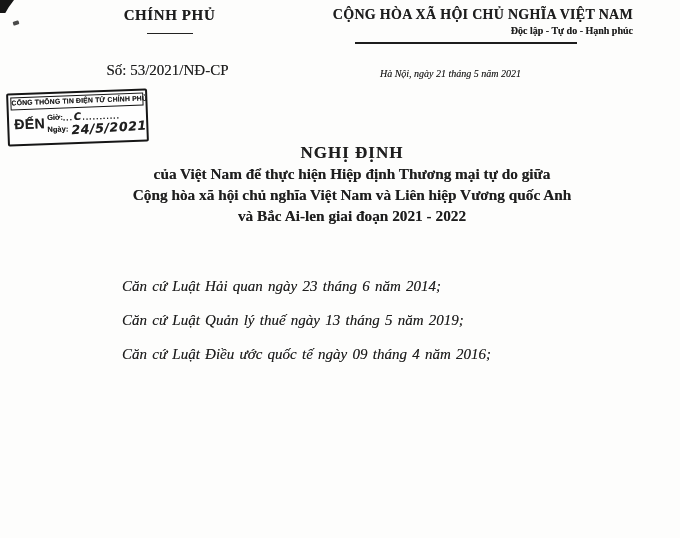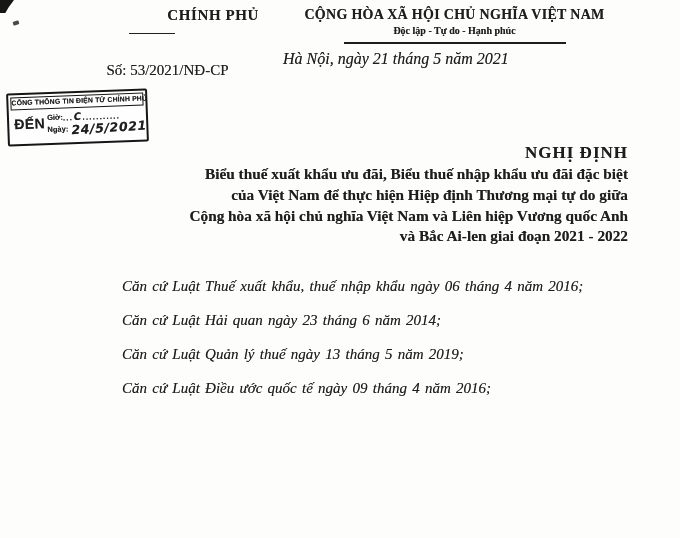--- a/index.html
+++ b/index.html
@@ -18,32 +18,32 @@
     position:absolute; left:0; top:0; width:14px; height:13px;
     background:#161616;
     clip-path: polygon(0 0, 100% 0, 62% 55%, 38% 100%, 0 100%);
   }
   .artifact-dash {
     position:absolute; left:13px; top:21px; width:6px; height:4px;
     background:#2a2a2a; transform: rotate(-18deg); border-radius:1px; opacity:.85;
   }
 
   
-  .hdr-left { position:absolute; left:44px; top:7px; width:215px; text-align:right; }
+  .hdr-left { position:absolute; left:62px; top:7px; width:215px; text-align:center; }
   .issuer { font-weight:bold; font-size:15px; letter-spacing:.6px; }
   .rule-left { width:46px; border-top:1.6px solid #222; margin:9px auto 0; }
   .doc-no { position:absolute; left:60px; top:62px; width:215px; text-align:center; font-size:15px; }
 
   
-  .hdr-right { position:absolute; left:287px; top:7px; width:335px; text-align:center; }
+  .hdr-right { position:absolute; left:298px; top:7px; width:335px; text-align:right; }
   .national-title { font-weight:bold; font-size:14px; letter-spacing:.3px; white-space:nowrap; }
   .motto { font-weight:bold; font-size:10px; margin-top:2px; white-space:nowrap; }
   .rule-right { width:222px; border-top:2px solid #1d1d1d; margin:6px auto 0; }
-  .place-date { position:absolute; left:283px; top:50px; width:335px; 
-                font-style:italic; font-size:16px; white-space:nowrap; }
+  .place-date { position:absolute; left:283px; top:68px; width:335px; text-align:center;
+                font-style:italic; font-size:10px; white-space:nowrap; }
 
   
   .stamp {
     position:absolute; left:7px; top:91px; width:141px; height:53px;
     border:2px solid #161616; border-radius:2px;
     transform: rotate(-2.1deg); transform-origin:center;
     box-sizing:border-box; background:rgba(255,255,255,.6);
     font-family:"Liberation Sans", sans-serif;
   }
   .stamp-head {
@@ -59,21 +59,21 @@
               display:flex; align-items:flex-end; white-space:nowrap; }
   .dots { letter-spacing:1.2px; font-size:8px; margin-bottom:-1px; }
   .hand { font-family:"DejaVu Sans", sans-serif; font-style:italic; font-weight:bold; }
   .gio-hand { font-size:10px; line-height:1; margin:0 1px -1px; transform:rotate(-4deg); }
   .ngay-line { font-weight:bold; font-size:7.5px; line-height:1; margin-top:2px;
                display:flex; align-items:center; white-space:nowrap; }
   .ngay-hand { font-size:12.5px; line-height:1; margin-left:3px; letter-spacing:.6px;
                transform:rotate(-1.5deg); }
 
   
-  .title-block { position:absolute; left:76px; top:143px; width:552px; text-align:right; }
+  .title-block { position:absolute; left:76px; top:143px; width:552px; text-align:center; }
   .heading { font-weight:bold; font-size:17px; letter-spacing:1px; line-height:19px; }
   .subtitle { margin-top:2px; }
   .subtitle-line { font-weight:bold; font-size:15.3px; line-height:20.8px; white-space:nowrap; }
 
   
   .body-block { position:absolute; left:85px; top:276px; width:535px; }
   .para {
     margin:0 0 13.5px; font-style:italic; font-size:15px; line-height:20.6px;
     text-align:justify; text-indent:37px; word-spacing:1.5px;
   }
@@ -115,28 +115,26 @@
           <span class="hand ngay-hand">24/5/2021</span>
         </div>
       </div>
     </div>
   </div>
 
   <div class="title-block">
     <div class="heading">NGHỊ ĐỊNH</div>
     <div class="subtitle">
 
-    <div class="subtitle-line">Biểu thuế xuất khẩu ưu đãi, Biểu thuế nhập khẩu ưu đãi đặc biệt</div>
         <div class="subtitle-line">của Việt Nam để thực hiện Hiệp định Thương mại tự do giữa</div>
         <div class="subtitle-line">Cộng hòa xã hội chủ nghĩa Việt Nam và Liên hiệp Vương quốc Anh</div>
         <div class="subtitle-line">và Bắc Ai-len giai đoạn 2021 - 2022</div>
       </div>
   </div>
 
   <div class="body-block">
 
-      <p class="para">Căn cứ Luật Thuế xuất khẩu, thuế nhập khẩu ngày 06 tháng 4 năm 2016;</p>
       <p class="para">Căn cứ Luật Hải quan ngày 23 tháng 6 năm 2014;</p>
       <p class="para">Căn cứ Luật Quản lý thuế ngày 13 tháng 5 năm 2019;</p>
       <p class="para">Căn cứ Luật Điều ước quốc tế ngày 09 tháng 4 năm 2016;</p>
     </div>
 
 </div>
 
 </body></html>

